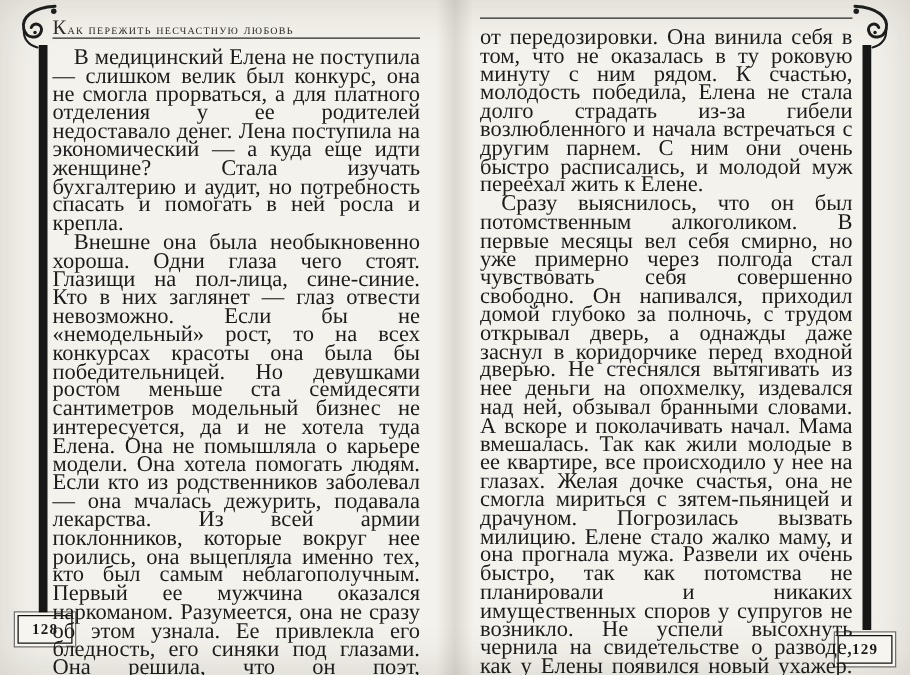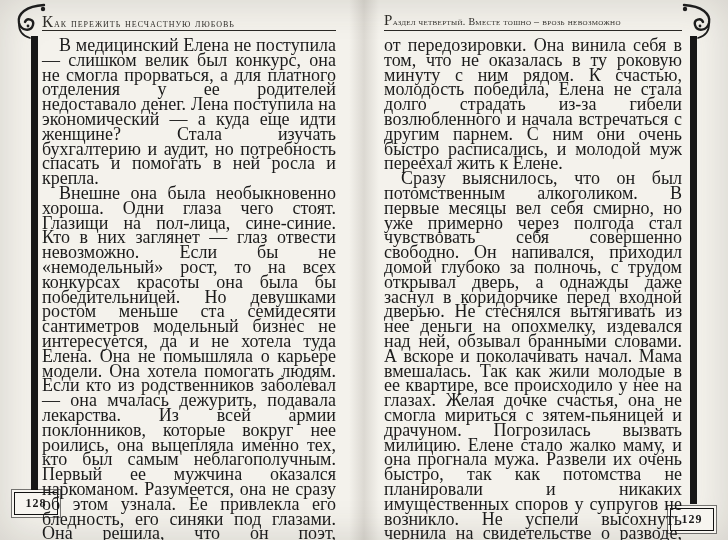--- a/index.html
+++ b/index.html
@@ -155,21 +155,20 @@
         <circle cx="31" cy="7" r="2.2" fill="#1d1d1d"></circle>
         <circle cx="16" cy="24" r="1.4" fill="#1d1d1d"></circle>
       </svg>
     </div>
     <div class="rail"></div>
     <div class="pagenum-box">
       <span>129</span>
     </div>
 
     <div class="content">
-      <div class="running-head">Раздел четвертый. Вместе тошно – врозь невозможно</div>
       <div class="head-rule"></div>
       <div class="body-text">
         <p class="no-indent">от передозировки. Она винила себя в том, что не оказалась в ту роковую минуту с ним рядом. К счастью, молодость победила, Елена не стала долго страдать из-за гибели возлюбленного и начала встречаться с другим парнем. С ним они очень быстро расписались, и молодой муж переехал жить к Елене.</p>
         <p>Сразу выяснилось, что он был потомственным алкоголиком. В первые месяцы вел себя смирно, но уже примерно через полгода стал чувствовать себя совершенно свободно. Он напивался, приходил домой глубоко за полночь, с трудом открывал дверь, а однажды даже заснул в коридорчике перед входной дверью. Не стеснялся вытягивать из нее деньги на опохмелку, издевался над ней, обзывал бранными словами. А вскоре и поколачивать начал. Мама вмешалась. Так как жили молодые в ее квартире, все происходило у нее на глазах. Желая дочке счастья, она не смогла мириться с зятем-пьяницей и драчуном. Погрозилась вызвать милицию. Елене стало жалко маму, и она прогнала мужа. Развели их очень быстро, так как потомства не планировали и никаких имущественных споров у супругов не возникло. Не успели высохнуть чернила на свидетельстве о разводе, как у Елены появился новый ухажер. Этот человек только что вышел из тюрьмы, куда попал за кражу. Узнав его печальную историю, Елена только сильнее воспылала к нему чувствами. Вот кому нужна ее помощь! Человек оступился, потерялся в жизни. Ему негде было жить, его никто не</p>
       </div>
     </div>
   </div>
 
 </div>
 

